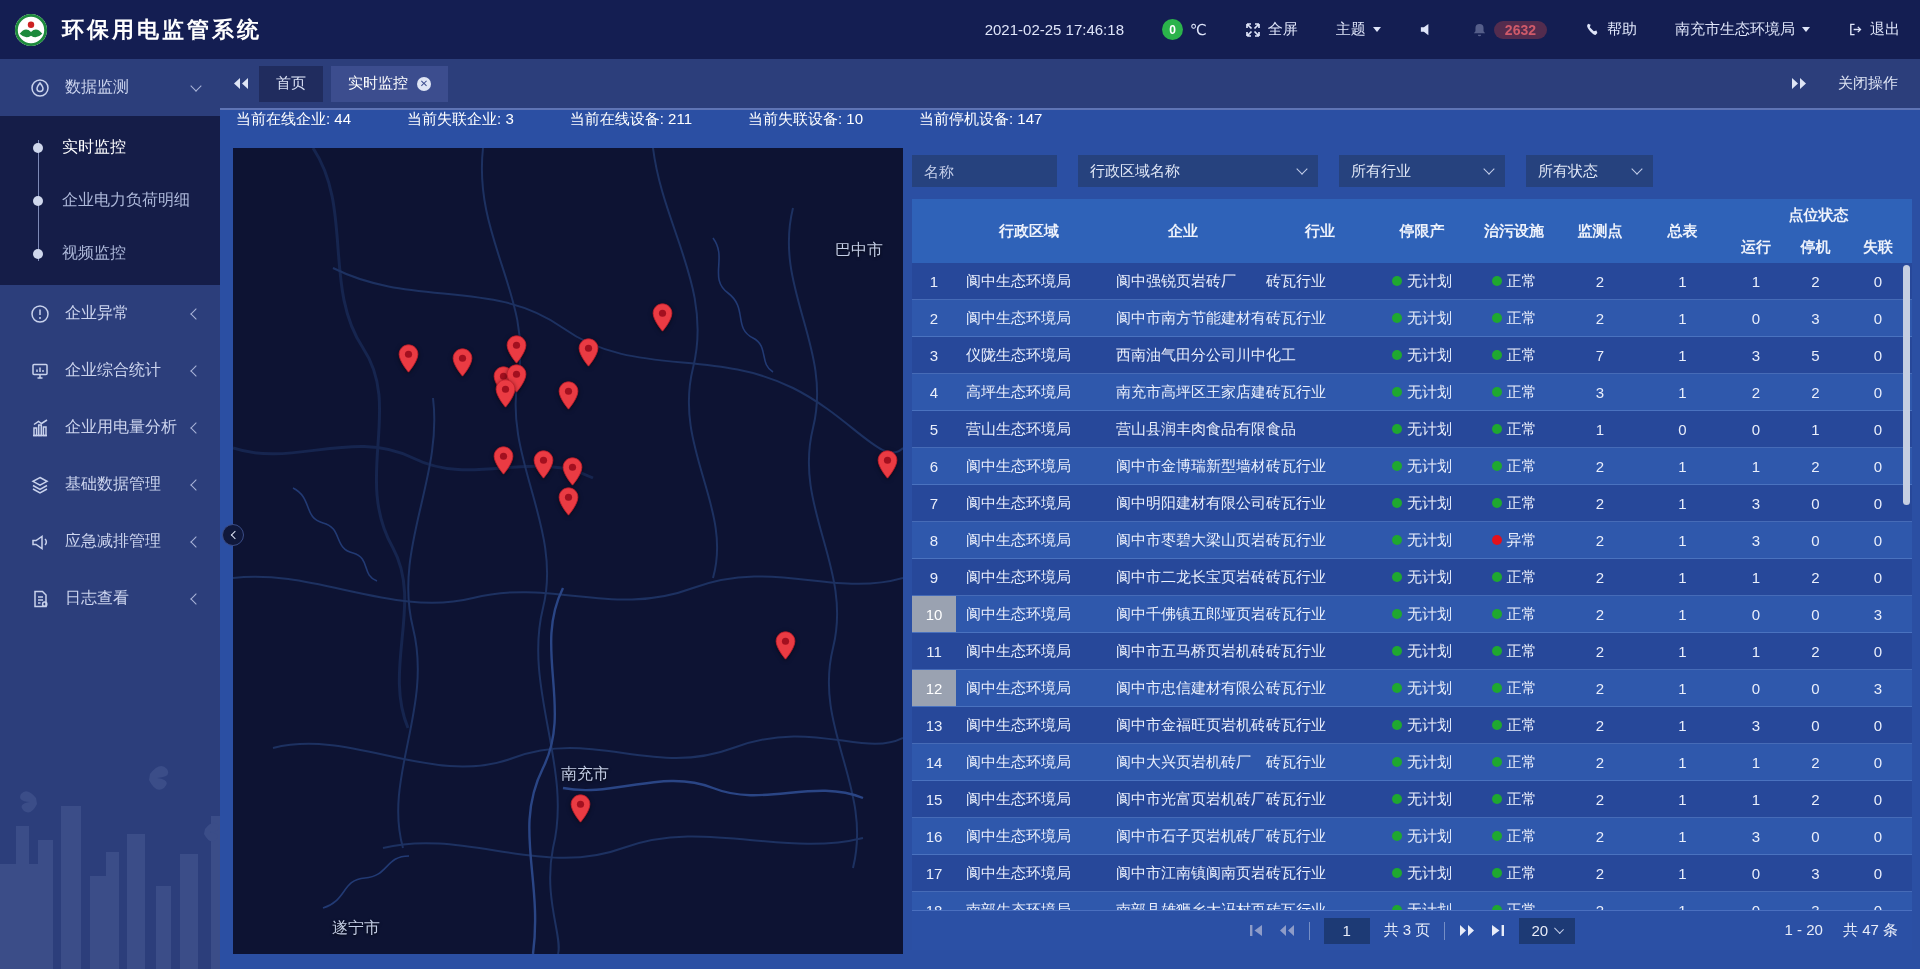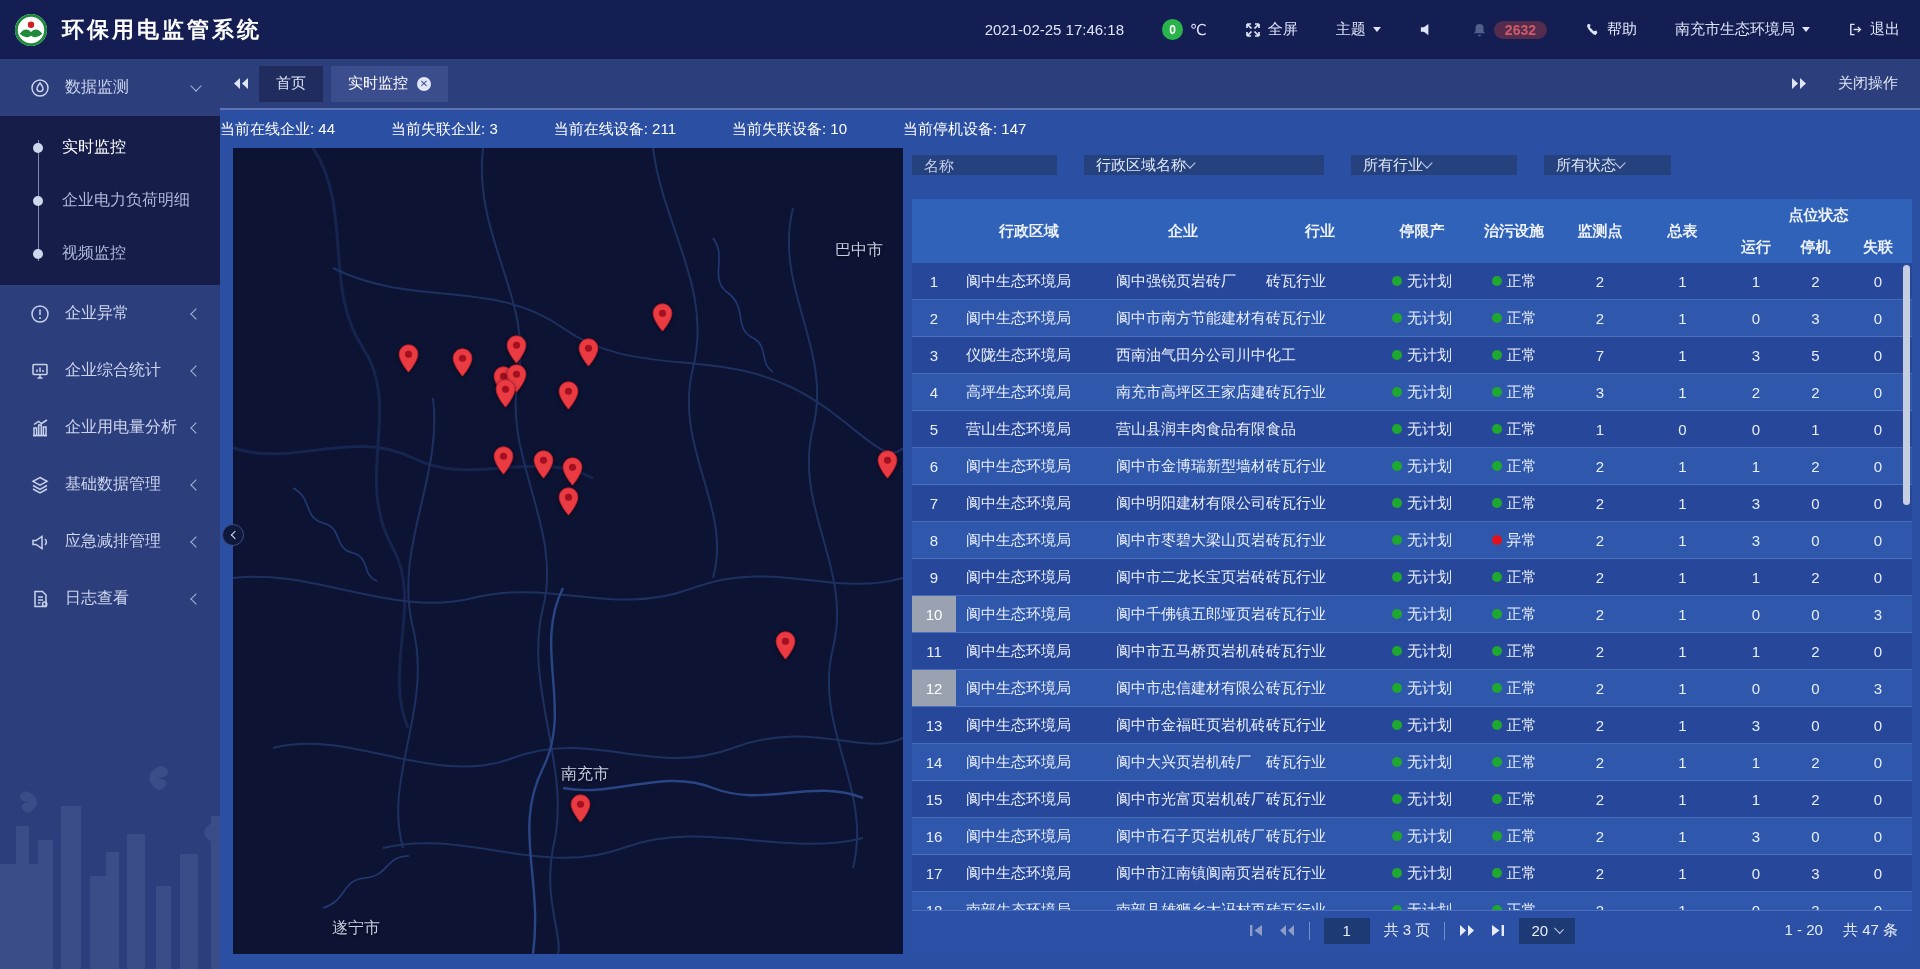--- a/index.html
+++ b/index.html
@@ -44,40 +44,40 @@
   .tabbar { position:absolute; left:220px; right:0; top:59px; height:51px; background:#2c3e7b;
     border-bottom:2px solid #5f74b5; display:flex; align-items:center; gap:10px; padding:0 22px 0 12px; z-index:7; }
   .tab { height:36px; display:flex; align-items:center; gap:9px; padding:0 17px; color:#dbe2f5; font-size:15px; cursor:pointer; }
   .tab.home { background:#202c5e; }
   .tab.active { background:#3c4d8e; color:#ffffff; }
   .tab-close { width:14px; height:14px; border-radius:50%; background:#dfe5f5; color:#3c4d8e; font-size:10px;
     line-height:14px; text-align:center; font-weight:bold; }
   .tabbar-right { margin-left:auto; display:flex; align-items:center; gap:30px; color:#dfe5f5; font-size:15px; }
   
   .content { position:absolute; top:110px; left:220px; right:0; bottom:0; background:#2b4fa3; }
-  .statsbar { height:38px; display:flex; align-items:center; gap:56px; color:#ffffff; font-size:15px; }
+  .statsbar { height:38px; display:flex; gap:56px; padding-left:16px; color:#ffffff; font-size:15px; }
   
   .map { position:absolute; left:13px; top:38px; width:670px; height:806px; background:#0d1333; overflow:hidden; }
   .mlabel { position:absolute; transform:translate(-50%,-50%); color:#c4cee6; font-size:16px;
     text-shadow:0 1px 3px rgba(0,0,0,.7); white-space:nowrap; }
   .pin { position:absolute; width:21px; height:29px; margin-left:-10px; margin-top:-29px; cursor:pointer; }
   .pin svg { display:block; filter:drop-shadow(0 1px 2px rgba(0,0,0,.5)); }
   .handle { position:absolute; left:2px; top:414px; width:22px; height:22px; border-radius:50%;
     background:#10183b; border:1px solid #3a4c86; display:flex; align-items:center; justify-content:center;
     z-index:3; cursor:pointer; }
   .handle .chev { border-color:#dfe5f5; width:6px; height:6px; margin-left:3px; }
   
   .panel { position:absolute; left:692px; top:45px; width:1000px; height:795px; }
-  .filters { display:flex; gap:8px; height:20px; }
+  .filters { display:flex; gap:21px; height:32px; }
   .fbox { background:#26427e; color:#dfe6f5; font-size:15px; display:flex; align-items:center; padding:0 12px; }
   .fbox.name { width:145px; }
   .fbox.region { width:240px; }
   .fbox.industry { width:166px; }
   .fbox.status { width:127px; }
-  .fbox.select { cursor:pointer;margin-left:19px; }
+  .fbox.select { justify-content:space-between; cursor:pointer; }
   .fbox input { background:transparent; border:0; outline:0; color:#dfe6f5; font:inherit; width:100%; padding:0; }
   .fbox input::placeholder { color:#c3cde8; opacity:1; }
   .fchev { width:8px; height:8px; border-right:1.6px solid #c3cde8; border-bottom:1.6px solid #c3cde8;
     transform:rotate(45deg); margin-top:-4px; flex:0 0 8px; }
   
   .tablewrap { position:absolute; top:44px; left:0; right:0; bottom:0; overflow:hidden;
     --cols:44px 146px 162px 112px 92px 92px 80px 85px 62px 57px 1fr; }
   .thead { display:grid; grid-template-columns:var(--cols); grid-template-rows:32px 32px; height:64px;
     background:#2f62b8; color:#eef2fb; font-size:15px; }
   .th { grid-row:1 / span 2; display:flex; align-items:center; justify-content:center; font-weight:bold; }

